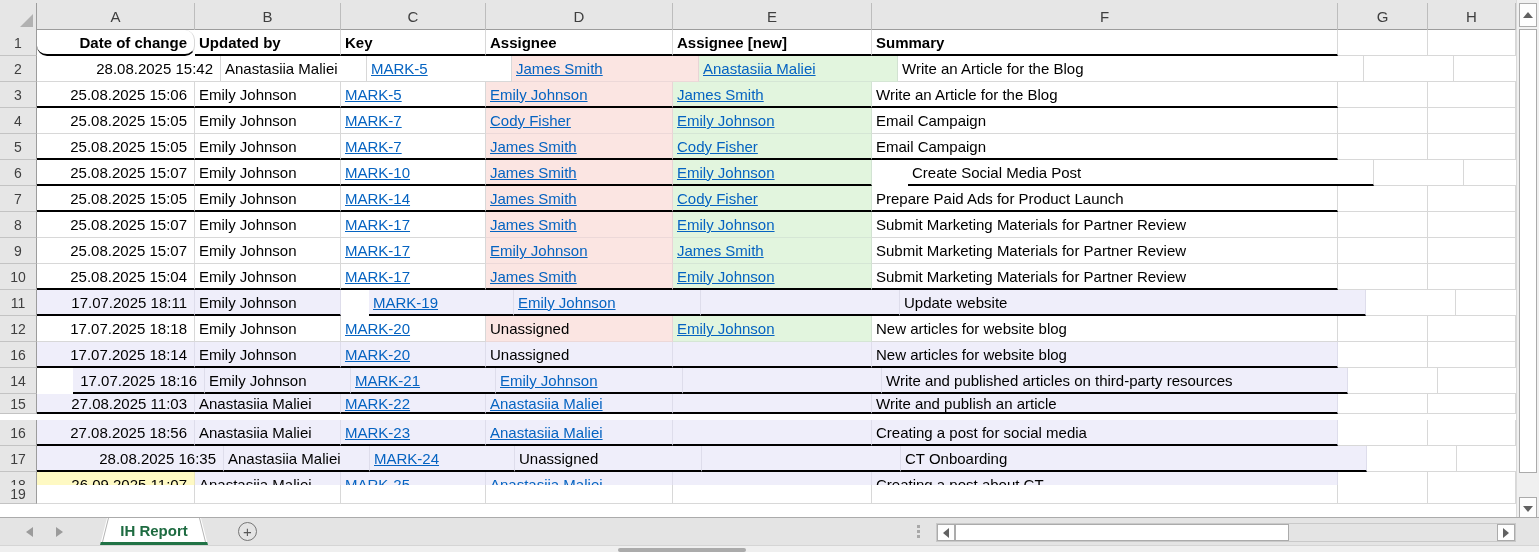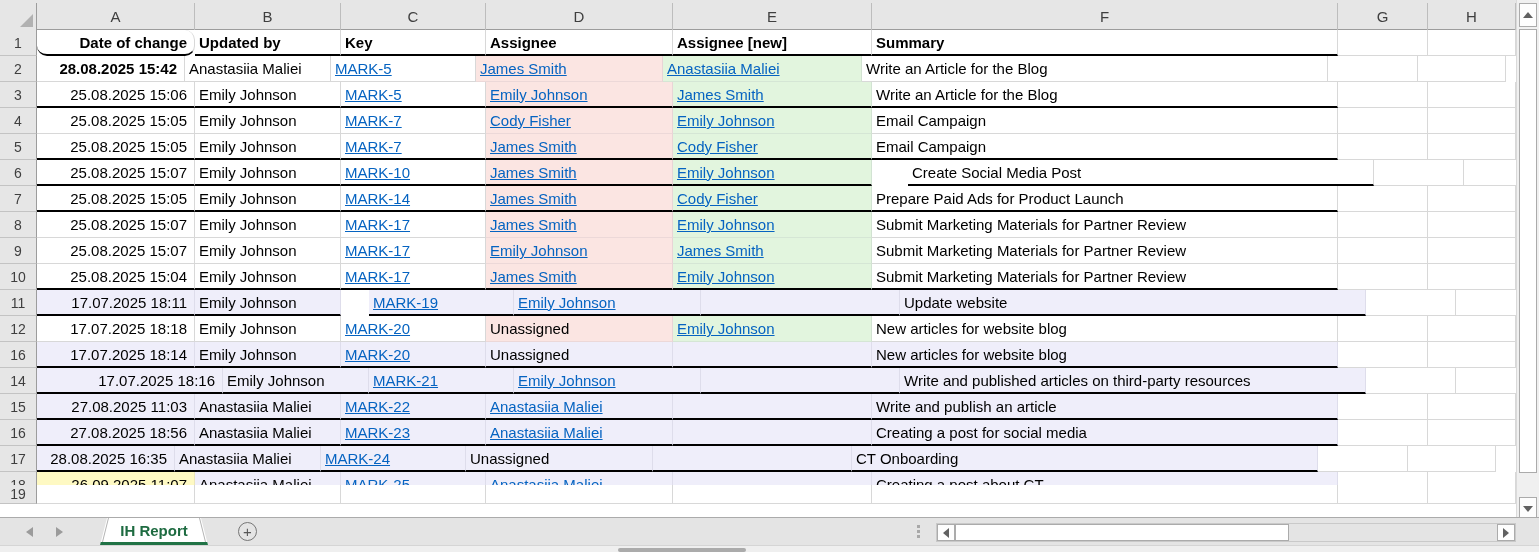--- a/index.html
+++ b/index.html
@@ -112,21 +112,21 @@
           <span>Assignee [new]</span>
         </div>
         <div class="cell bold black-bottom" style="width: 466px;">
           <span>Summary</span>
         </div>
         <div class="cell" style="width: 90px;"></div>
         <div class="cell" style="width: 88px;"></div>
       </div>
       <div class="row" style="top: 56px; height: 26px;">
         <div class="rownum">2</div>
-        <div class="cell right" style="width: 148px; font-weight: bold;">
+        <div class="cell right" style="width: 184px;">
           <span>28.08.2025 15:42</span>
         </div>
         <div class="cell" style="width: 146px;">
           <span>Anastasiia Maliei</span>
         </div>
         <div class="cell" style="width: 145px;">
           <span class="link">MARK-5</span>
         </div>
         <div class="cell filled" style="width: 187px; background: rgb(251, 229, 226);">
           <span class="link">James Smith</span>
@@ -388,42 +388,42 @@
           <span></span>
         </div>
         <div class="cell filled black-bottom" style="width: 466px; background: rgb(239, 238, 250);">
           <span>New articles for website blog</span>
         </div>
         <div class="cell" style="width: 90px;"></div>
         <div class="cell" style="width: 88px;"></div>
       </div>
       <div class="row" style="top: 368px; height: 26px;">
         <div class="rownum">14</div>
-        <div class="cell right filled black-bottom" style="width: 186px; background: rgb(239, 238, 250);">
+        <div class="cell right filled black-bottom" style="width: 132px; background: rgb(239, 238, 250); margin-left: 36px;">
           <span>17.07.2025 18:16</span>
         </div>
         <div class="cell filled black-bottom" style="width: 146px; background: rgb(239, 238, 250);">
           <span>Emily Johnson</span>
         </div>
         <div class="cell filled black-bottom" style="width: 145px; background: rgb(239, 238, 250);">
           <span class="link">MARK-21</span>
         </div>
         <div class="cell filled black-bottom" style="width: 187px; background: rgb(239, 238, 250);">
           <span class="link">Emily Johnson</span>
         </div>
         <div class="cell filled black-bottom" style="width: 199px; background: rgb(239, 238, 250);">
           <span></span>
         </div>
         <div class="cell filled black-bottom" style="width: 466px; background: rgb(239, 238, 250);">
           <span>Write and published articles on third-party resources</span>
         </div>
         <div class="cell" style="width: 90px;"></div>
         <div class="cell" style="width: 88px;"></div>
       </div>
-      <div class="row" style="top: 394px; height: 26px;">
+      <div class="row" style="top: 394px; height: 20px;">
         <div class="rownum">15</div>
         <div class="cell right filled black-bottom" style="width: 158px; background: rgb(239, 238, 250);">
           <span>27.08.2025 11:03</span>
         </div>
         <div class="cell filled black-bottom" style="width: 146px; background: rgb(239, 238, 250);">
           <span>Anastasiia Maliei</span>
         </div>
         <div class="cell filled black-bottom" style="width: 145px; background: rgb(239, 238, 250);">
           <span class="link">MARK-22</span>
         </div>
@@ -457,21 +457,21 @@
           <span></span>
         </div>
         <div class="cell filled black-bottom" style="width: 466px; background: rgb(239, 238, 250);">
           <span>Creating a post for social media</span>
         </div>
         <div class="cell" style="width: 90px;"></div>
         <div class="cell" style="width: 88px;"></div>
       </div>
       <div class="row" style="top: 446px; height: 26px;">
         <div class="rownum">17</div>
-        <div class="cell right filled black-bottom" style="width: 138px; background: rgb(239, 238, 250); justify-content: flex-end;">
+        <div class="cell right filled black-bottom" style="width: 187px; background: rgb(239, 238, 250); justify-content: flex-end;">
           <span>28.08.2025 16:35</span>
         </div>
         <div class="cell filled black-bottom" style="width: 146px; background: rgb(239, 238, 250);">
           <span>Anastasiia Maliei</span>
         </div>
         <div class="cell filled black-bottom" style="width: 145px; background: rgb(239, 238, 250);">
           <span class="link">MARK-24</span>
         </div>
         <div class="cell filled black-bottom" style="width: 187px; background: rgb(239, 238, 250);">
           <span>Unassigned</span>

